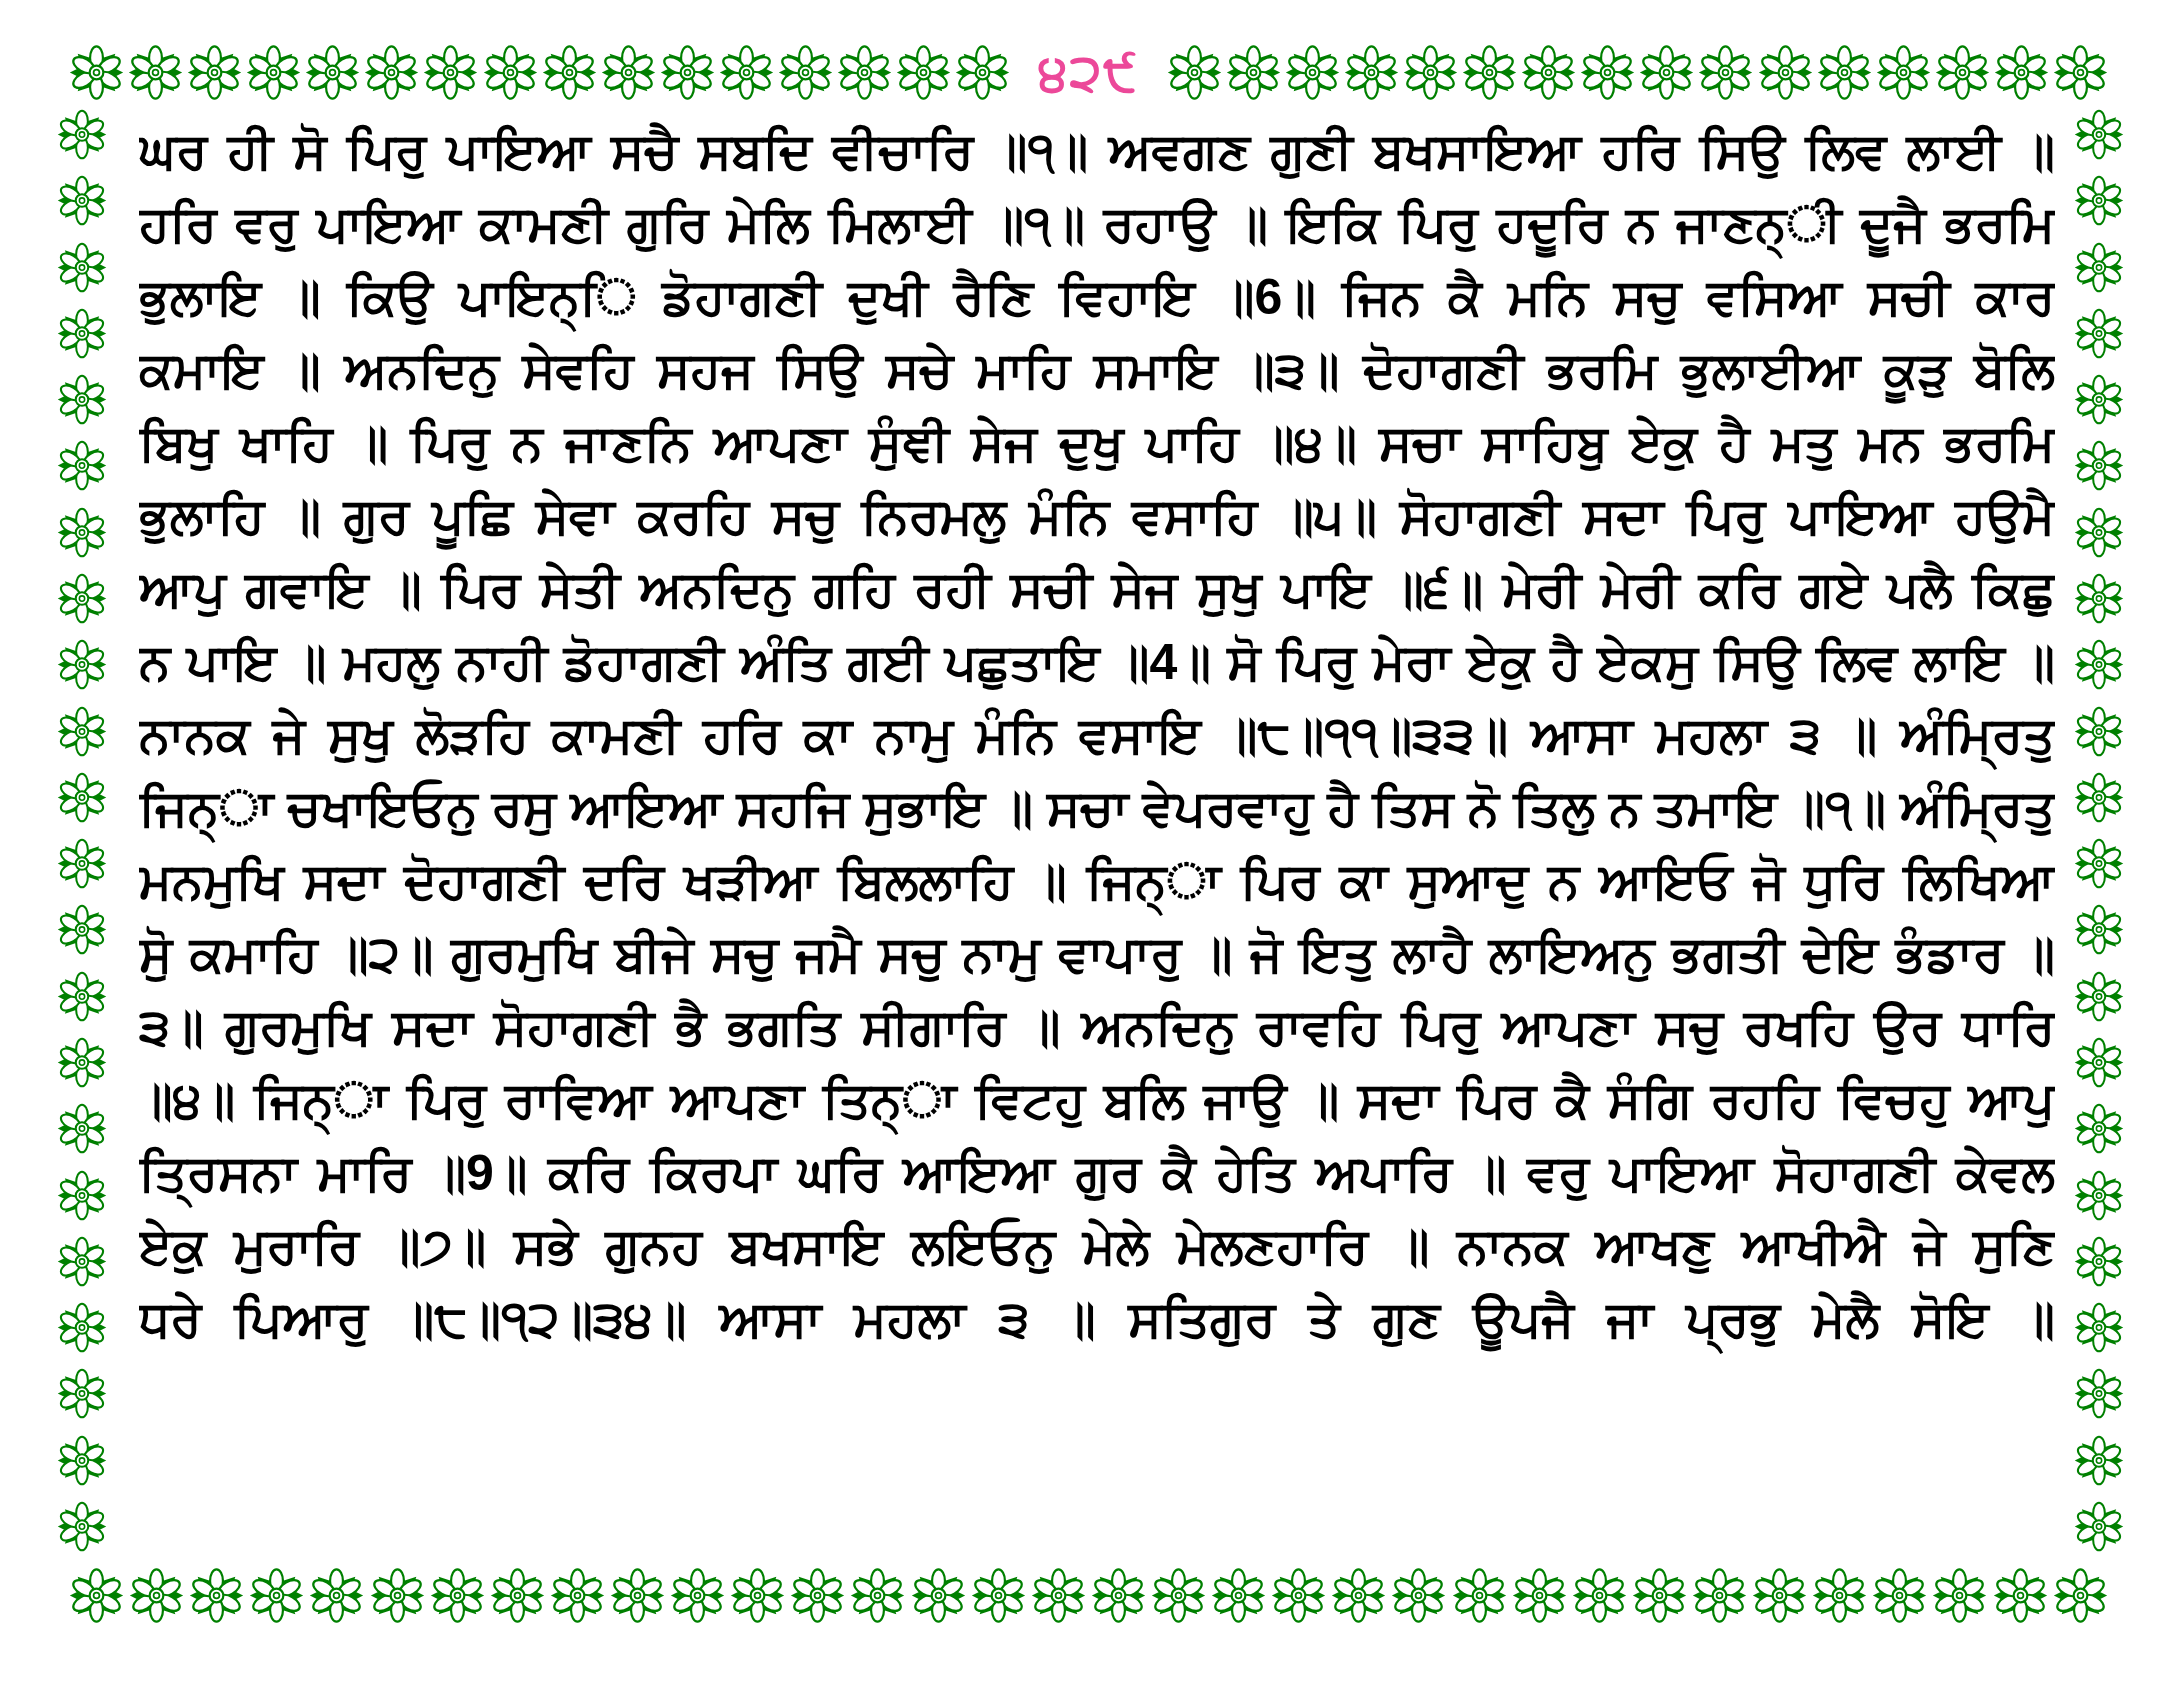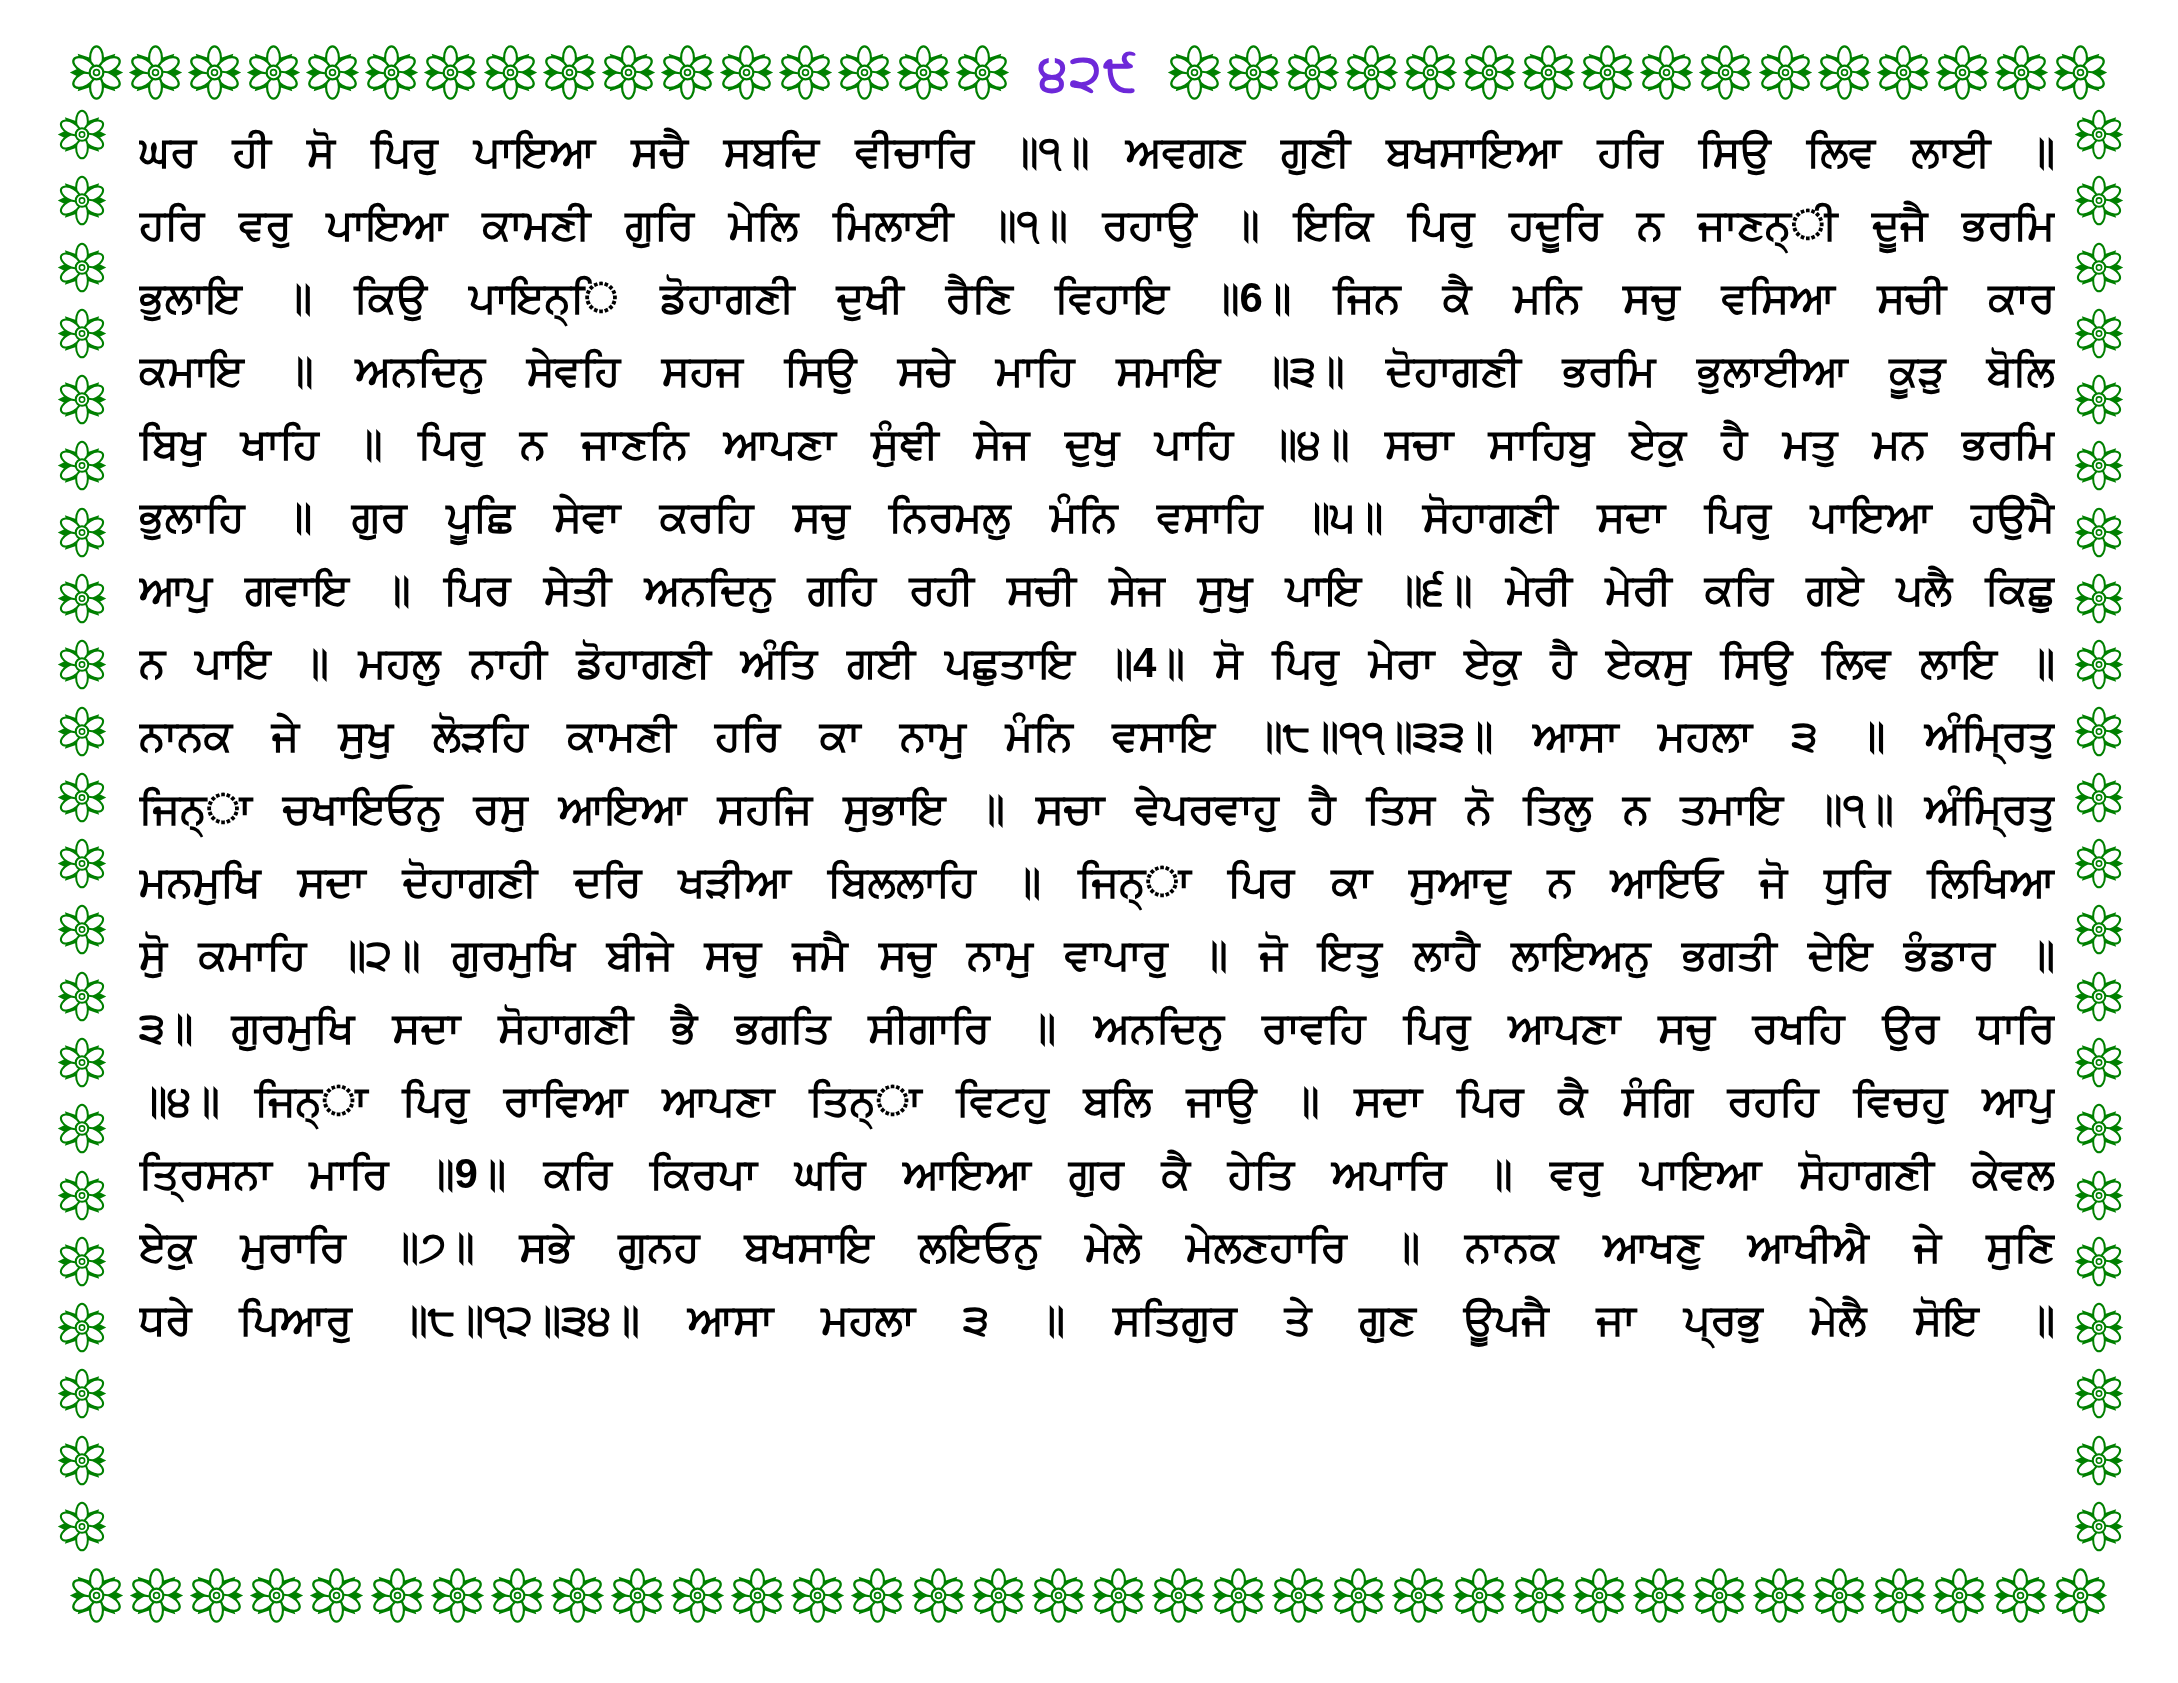--- a/index.html
+++ b/index.html
@@ -20,21 +20,21 @@
   .border-top {
     position: absolute; left: 69px; top: 40px; width: 2039px; height: 65px;
     display: flex; align-items: center;
   }
   .border-top .seg {
     flex: 1 1 0; display: flex; justify-content: space-between; align-items: center;
   }
   .page-number {
     flex: 0 0 auto;
     padding: 0 28px;
-    font-size: 51px; font-weight: bold; color: #6d28d9;
+    font-size: 51px; font-weight: bold; color: #ec4899;
     line-height: 65px; letter-spacing: 2px;
     white-space: nowrap;
   }
 
   .border-bottom {
     position: absolute; left: 69px; top: 1564px; width: 2039px; height: 63px;
     display: flex; justify-content: space-between; align-items: center;
   }
 
   .border-left, .border-right {
@@ -43,21 +43,21 @@
   }
   .border-left  { left: 55px; }
   .border-right { right: 53px; }
 
   
   .text-block {
     position: absolute; left: 139px; top: 115px; width: 1916px;
   }
   .scripture-line {
     height: 73px; line-height: 73px;
-    font-size: 42px; font-weight: bold; color: #000;
+    font-size: 50px; font-weight: bold; color: #000;
     white-space: nowrap;
     text-align: justify;
     text-align-last: justify;
     overflow: hidden;
   }
 </style>
 </head>
 <body>
 
 <div class="border-top">

